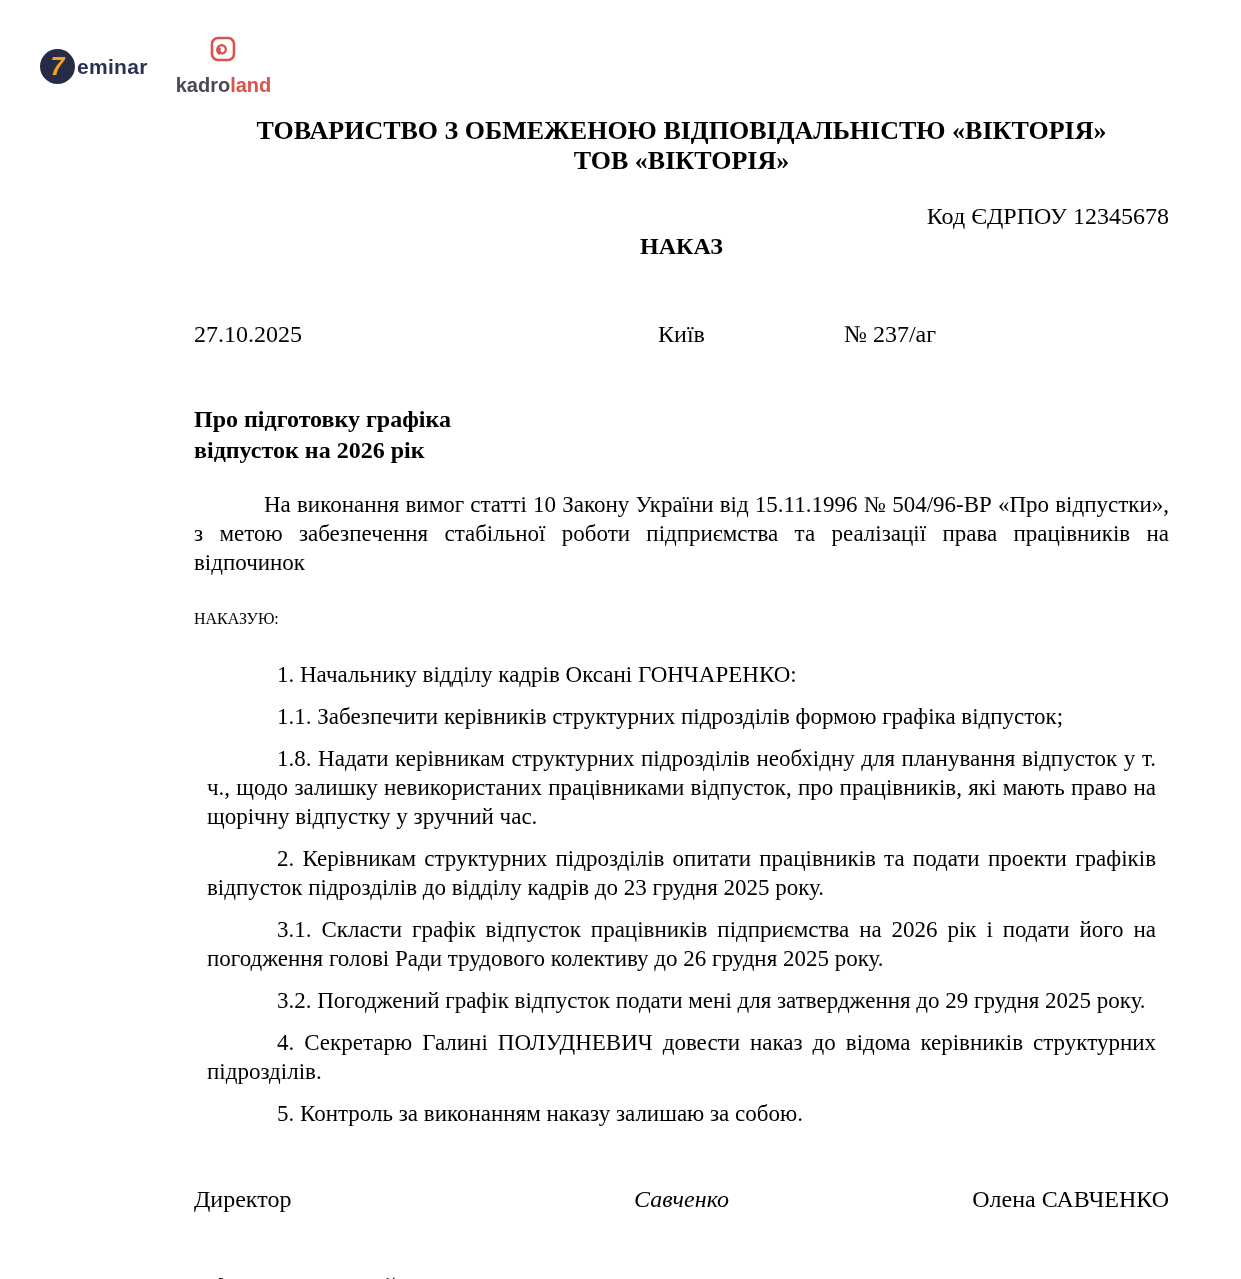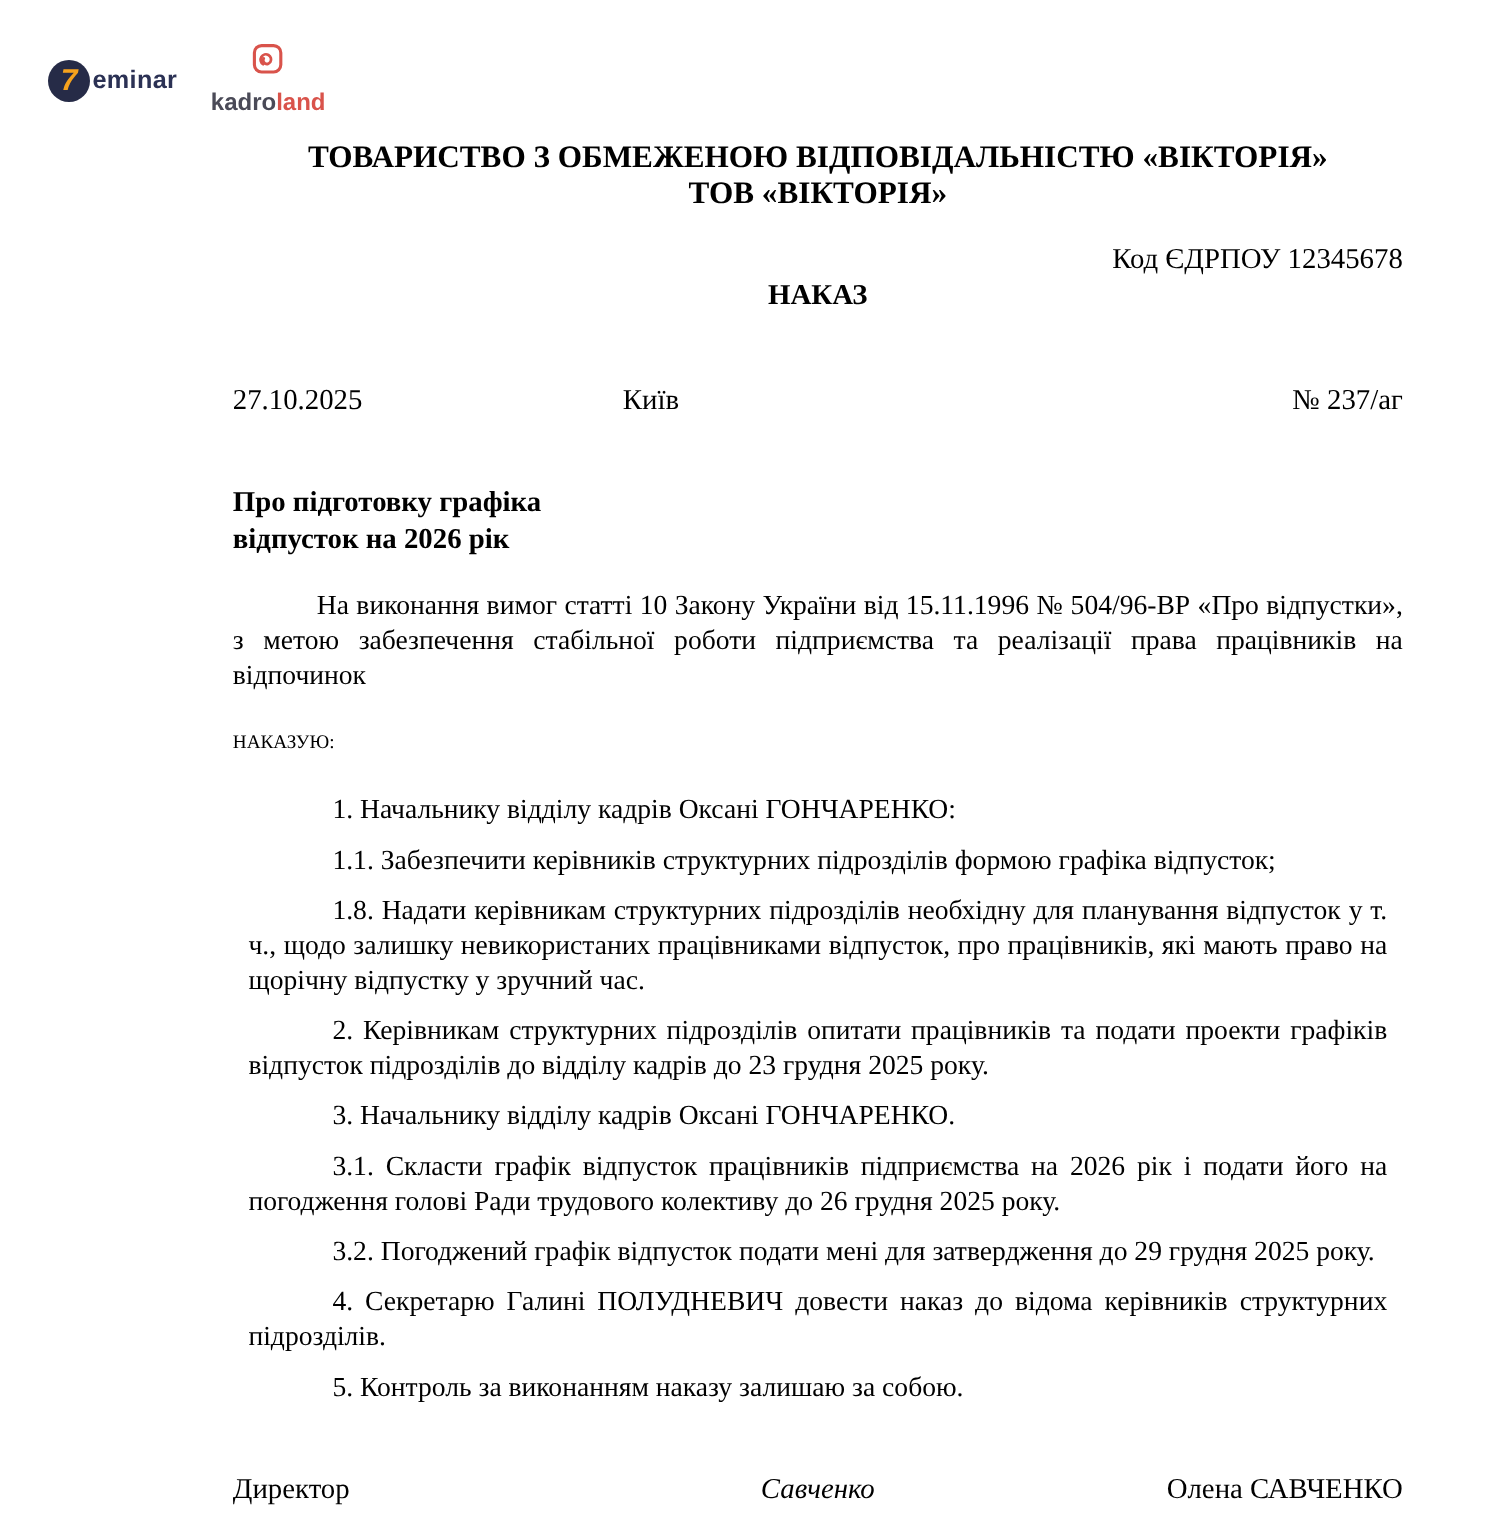--- a/index.html
+++ b/index.html
@@ -27,22 +27,22 @@
   .kadro { color: #4a4a57; } .land { color: #d9534b; }
 
   .content { position: absolute; left: 194px; top: 0; width: 975px; }
 
   .title { margin-top: 116px; text-align: center; font-weight: bold; font-size: 26px; line-height: 30px; }
   .edrpou { margin-top: 26px; text-align: right; font-size: 24px; line-height: 28px; }
   .doc-type { margin-top: 2px; text-align: center; font-weight: bold; font-size: 24px; line-height: 28px; }
 
   .req-row { margin-top: 60px; display: flex; font-size: 24px; line-height: 29px; }
   .req-row > span { flex: 1; }
-  .req-center { }
-  .req-right { text-align: right; }
+  .req-center { text-align: center; }
+  .req-right { text-align: left; }
 
   .subject { margin-top: 55px; font-weight: bold; font-size: 24px; line-height: 31px; }
   .preamble { margin: 24px 0 0 0; font-size: 23px; line-height: 29px; text-align: justify; text-indent: 70px; }
   .order-verb { margin-top: 27px; font-size: 16px; line-height: 29px; }
   .items { margin-top: 27px; }
   .items p { margin: 13px; font-size: 23px; line-height: 29px; text-align: justify; text-indent: 70px; }
 
   .sig-row { margin-top: 57px; display: flex; font-size: 24px; line-height: 29px; }
   .sig-row > span { flex: 1; }
   .sig-center { text-align: center; font-style: italic; }
@@ -95,21 +95,20 @@
 
   <p class="preamble">На виконання вимог статті 10 Закону України від 15.11.1996 № 504/96-ВР «Про відпустки», з метою забезпечення стабільної роботи підприємства та реалізації права працівників на відпочинок</p>
 
   <div class="order-verb">НАКАЗУЮ:</div>
 
   <div class="items">
     <p>1. Начальнику відділу кадрів Оксані ГОНЧАРЕНКО:</p>
     <p>1.1. Забезпечити керівників структурних підрозділів формою графіка відпусток;</p>
     <p>1.8. Надати керівникам структурних підрозділів необхідну для планування відпусток у т. ч., щодо залишку невикористаних працівниками відпусток, про працівників, які мають право на щорічну відпустку у зручний час.</p>
     <p>2. Керівникам структурних підрозділів опитати працівників та подати проекти графіків відпусток підрозділів до відділу кадрів до 23 грудня 2025 року.</p>
-    <p>3. Начальнику відділу кадрів Оксані ГОНЧАРЕНКО.</p>
     <p>3.1. Скласти графік відпусток працівників підприємства на 2026 рік і подати його на погодження голові Ради трудового колективу до 26 грудня 2025 року.</p>
     <p>3.2. Погоджений графік відпусток подати мені для затвердження до 29 грудня 2025 року.</p>
     <p>4. Секретарю Галині ПОЛУДНЕВИЧ довести наказ до відома керівників структурних підрозділів.</p>
     <p>5. Контроль за виконанням наказу залишаю за собою.</p>
   </div>
 
   <div class="sig-row">
     <span>Директор</span>
     <span class="sig-center">Савченко</span>
     <span class="sig-right">Олена САВЧЕНКО</span>

